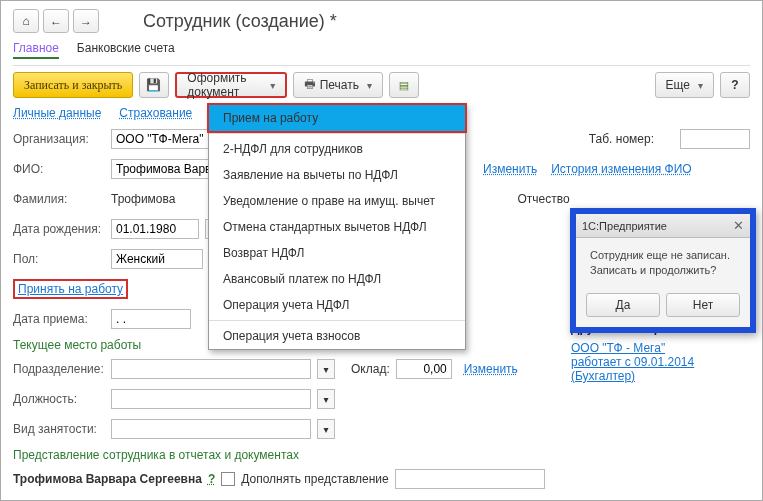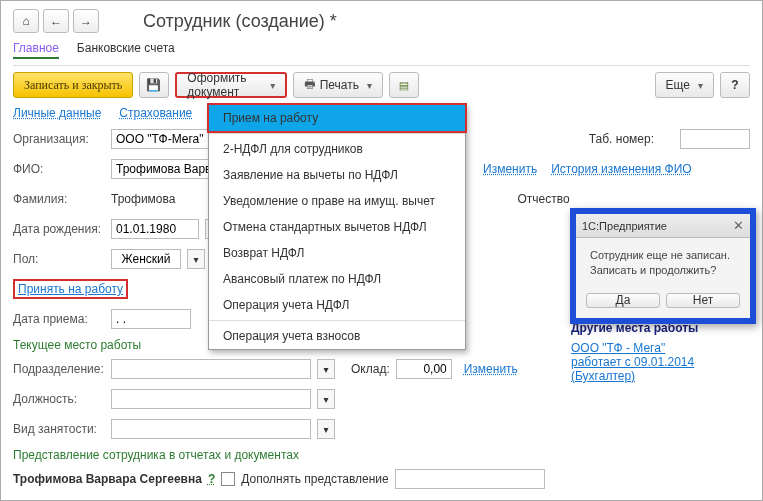--- a/index.html
+++ b/index.html
@@ -84,21 +84,21 @@
     background:#f4f4f4;
     border:6px solid #1d4ed8;
     box-shadow: 2px 3px 8px rgba(0,0,0,.35);
     z-index:30;
     font-size:11px;
     margin-top:16px;
   }
   .dialog-title { background: linear-gradient(#eee,#ddd); padding:4px 6px; display:flex; justify-content:space-between; align-items:center; border-bottom:1px solid #bbb;}
   .dialog-body { padding:10px 14px 6px; line-height:1.4; color:#444;}
   .dialog-btns { display:flex; gap:6px; padding:8px 10px 10px; justify-content:center;}
-  .dialog-btns .btn { flex:1; justify-content:center; height:15px;}
+  .dialog-btns .btn { flex:1; justify-content:center; height:24px;}
   .right-col { position:absolute; left: 570px; top: 320px; width:170px;}
   .right-col .hdr { color:#1a237e; font-weight:bold; margin-bottom:6px;}
   .close-x { cursor:pointer; color:#666; font-size:13px;}
   .tiny-icon { font-size:11px; color:#5b7e2b;}
   .floppy { color:#2c6fb7;}
   .printer { color:#555;}
   .qmark { font-weight:bold;}
   .checkbox { width:14px; height:14px; border:1px solid #888; display:inline-block; vertical-align:middle;}
   .green-link { color:#2e7d32; text-decoration:underline dotted; cursor:pointer;}
 </style>
@@ -167,21 +167,21 @@
   </div>
 
   <div class="form-row">
     <span class="lbl">Дата рождения:</span>
     <input type="text" style="width: 88px;" value="01.01.1980">
     <div class="dropbtn">▾</div>
   </div>
 
   <div class="form-row">
     <span class="lbl">Пол:</span>
-    <input type="text" style="width: 70px; text-align: center;" value="Женский">
+    <input type="text" style="width: 92px;" value="Женский">
     <div class="dropbtn">▾</div>
   </div>
 
   <div class="form-row">
     <span class="red-box">
       <span class="link solid">Принять на работу</span>
     </span>
   </div>
 
   <div class="form-row">

